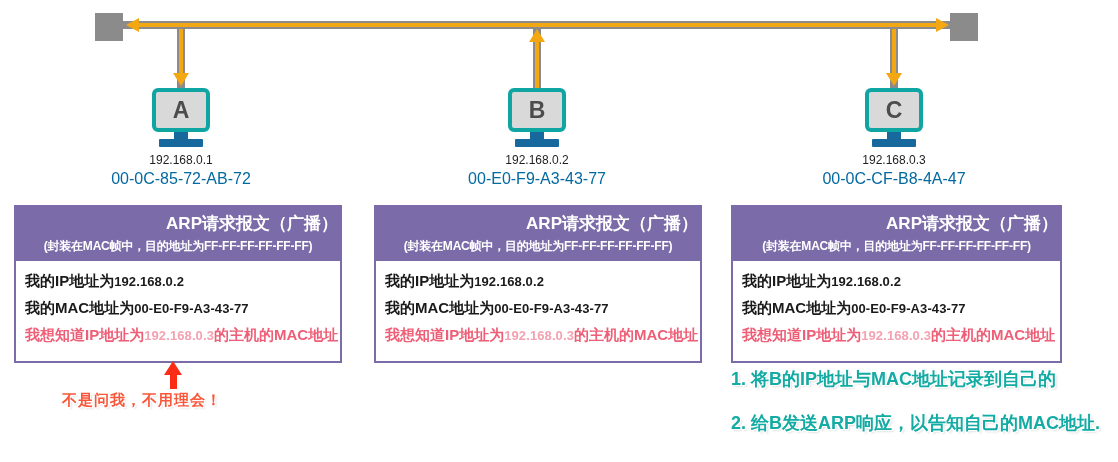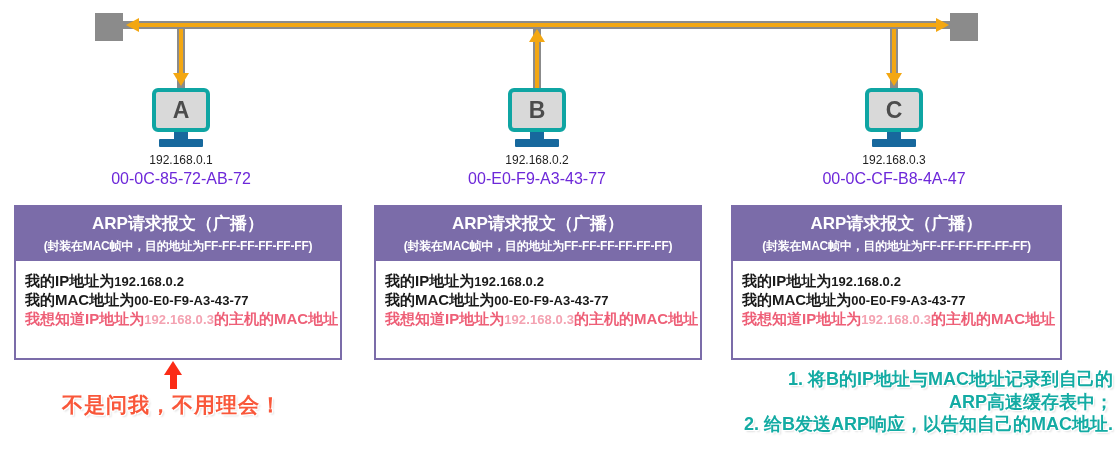--- a/index.html
+++ b/index.html
@@ -38,44 +38,44 @@
   .head-up{position:absolute;width:0;height:0;top:29px;
     border-left:8px solid transparent;border-right:8px solid transparent;border-bottom:13px solid var(--bus-yellow);}
   
   .host{position:absolute;top:88px;width:220px;text-align:center;}
   .monitor{box-sizing:border-box;display:inline-flex;align-items:center;justify-content:center;
     width:58px;height:44px;border:4px solid var(--monitor-teal);border-radius:6px;
     background:var(--monitor-screen);font-weight:bold;font-size:23px;color:var(--monitor-letter);}
   .stand-neck{width:14px;height:7px;margin:0 auto;background:var(--monitor-stand-blue);}
   .stand-base{width:44px;height:8px;margin:0 auto;background:var(--monitor-stand-blue);border-radius:1px;}
   .host-ip{margin-top:6px;font-size:12px;color:#1f1f1f;}
-  .host-mac{margin-top:3px;font-size:16px;color:#6d28d9;}
+  .host-mac{margin-top:3px;font-size:16px;color:#0369a1;}
   
   .arp-box{position:absolute;top:205px;width:328px;box-sizing:border-box;
     border:2px solid var(--box-purple);background:#ffffff;}
   .arp-header{background:var(--box-purple);color:#ffffff;text-align:center;padding:6px 2px 6px;}
-  .arp-title{font-weight:bold;font-size:17px;line-height:1.25;}
+  .arp-title{font-weight:bold;font-size:17px;line-height:1.25;text-align:right;}
   .arp-subtitle{font-weight:bold;font-size:12px;margin-top:4px;letter-spacing:-0.2px;}
-  .arp-body{padding:8px 9px 29px;}
-  .arp-line{font-size:15px;font-weight:bold;color:#1a1a1a;white-space:nowrap;}
+  .arp-body{padding:8px 9px 16px;}
+  .arp-line{font-size:15px;font-weight:bold;color:#1a1a1a;margin-top:8px;white-space:nowrap;}
   .arp-line:first-child{margin-top:3px;}
   .arp-line .num{font-size:13px;font-weight:600;letter-spacing:0.1px;}
   .arp-line.query{color:var(--query-pink);
     text-shadow:0 0 2px rgba(255,255,255,0.9);}
   .arp-line.query .num{color:var(--query-pink-light);}
   
   .red-arrow-head{position:absolute;left:164px;top:361px;width:0;height:0;
     border-left:9px solid transparent;border-right:9px solid transparent;border-bottom:14px solid var(--alert-red);}
   .red-arrow-shaft{position:absolute;left:170px;top:374px;width:7px;height:15px;background:var(--alert-red);}
   .outlined{text-shadow:-1px -1px 0 #fff,1px -1px 0 #fff,-1px 1px 0 #fff,1px 1px 0 #fff,2px 2px 2px rgba(0,0,0,0.12);}
-  .note-a{position:absolute;left:62px;top:391px;font-size:21px;font-weight:bold;
+  .note-a{position:absolute;left:62px;top:391px;font-size:15px;font-weight:bold;
     color:var(--note-orange-red);letter-spacing:1px;}
   .note-c{position:absolute;left:731px;top:368px;width:382px;font-size:18px;font-weight:bold;
-    color:var(--note-teal);line-height:1.26;text-align:right;}
-  .note-c .item2{margin-top:0;}
+    color:var(--note-teal);line-height:1.26;}
+  .note-c .item2{margin-top:21px;}
 </style>
 </head>
 <body>
 
 <div class="canvas">
 
   <div class="terminator" style="left:95px"></div>
   <div class="terminator" style="left:950px"></div>
   <div class="bus-gray"></div>
   <div class="bus-yellow"></div>
@@ -160,18 +160,17 @@
     </div>
   </div>
 
   <div class="red-arrow-head"></div>
   <div class="red-arrow-shaft"></div>
   <div class="note-a outlined">不是问我，不用理会！</div>
 
   <div class="note-c">
     <div class="outlined">
       <span>1. 将B的IP地址与MAC地址记录到自己的</span><br>
-      <span>ARP高速缓存表中；</span>
     </div>
     <div class="item2 outlined">2. 给B发送ARP响应，以告知自己的MAC地址.</div>
   </div>
 
 </div>
 
 </body></html>

